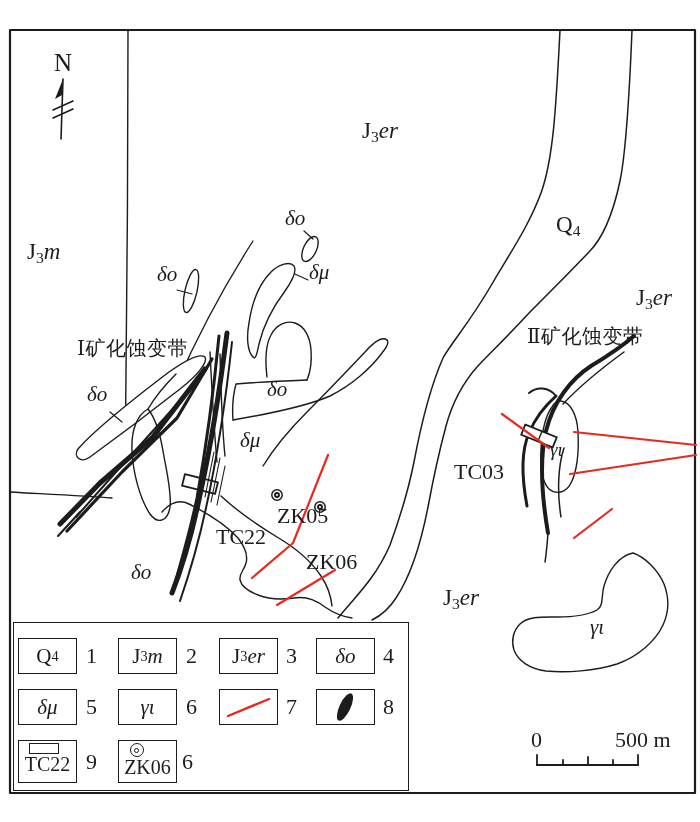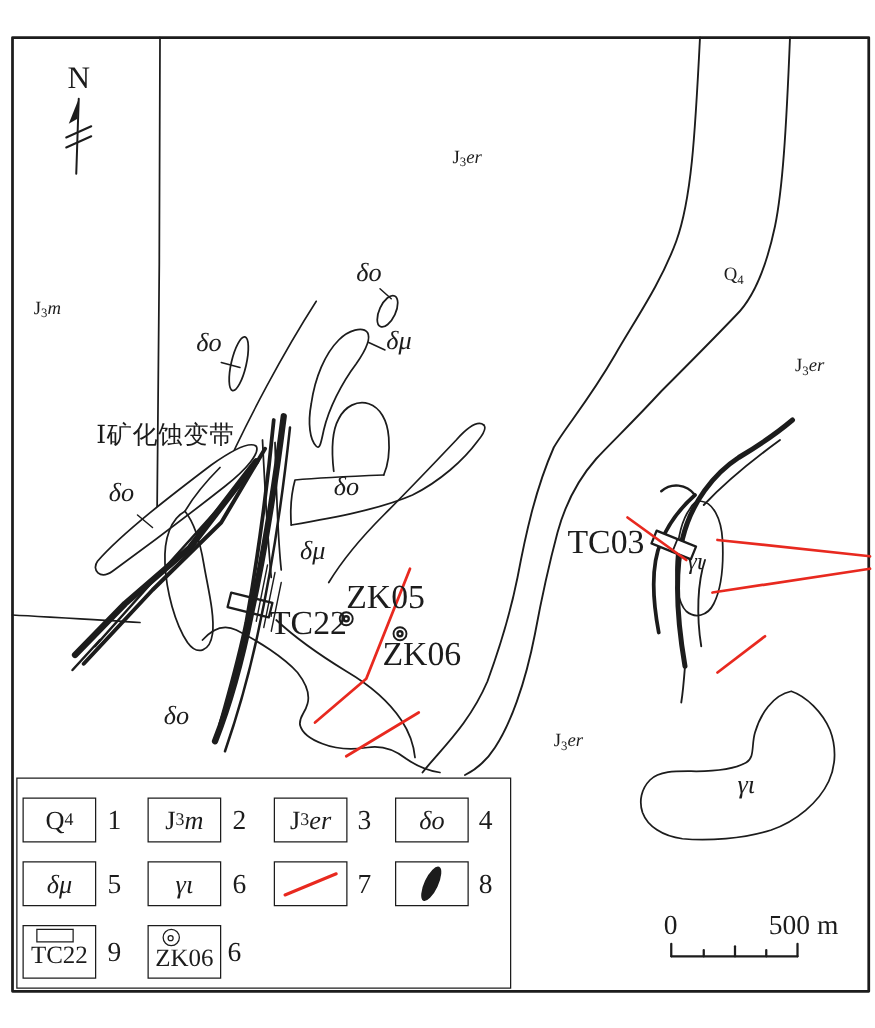--- a/index.html
+++ b/index.html
@@ -5,23 +5,23 @@
   html,body{margin:0;padding:0;background:#fff;}
   .canvas{position:relative;width:700px;height:822px;background:#fff;overflow:hidden;
           font-family:"Liberation Serif","DejaVu Serif",serif;color:var(--ink);}
   :root{--ink:#1c1c1c;--red:#e8291f;}
   svg.map{position:absolute;left:0;top:0;}
   svg .k{stroke:var(--ink);fill:none;stroke-linecap:round;stroke-linejoin:round;}
   svg .kw{stroke:var(--ink);fill:#fff;stroke-linecap:round;stroke-linejoin:round;}
   svg .kfill{fill:var(--ink);stroke:none;}
   svg .r{stroke:var(--red);fill:none;stroke-linecap:round;stroke-linejoin:round;}
   .ml{position:absolute;line-height:1;white-space:nowrap;color:var(--ink);}
-  .u{font-size:15px;}
+  .u{font-size:23px;}
   .g{font-size:21px;}
-  .st{font-size:27px;}
+  .st{font-size:22px;margin-top:41px;}
   .zn{font-size:20px;letter-spacing:0.5px;}
   .sc{font-size:22px;}
   .ml sub{font-size:0.68em;vertical-align:-0.28em;line-height:0;}
   .ml i{font-style:italic;}
   .legend{position:absolute;left:13px;top:622px;width:396px;height:169px;background:#fff;
           border:1.8px solid var(--ink);box-sizing:border-box;}
   .lbox{position:absolute;width:57px;height:34px;border:1.7px solid var(--ink);background:#fff;
         display:flex;align-items:center;justify-content:center;font-size:21px;line-height:1;}
   .lbox sub{font-size:0.68em;vertical-align:-0.28em;line-height:0;}
   .lnum{position:absolute;font-size:22px;line-height:1;}
@@ -161,35 +161,36 @@
       <path d="M563,765 L563,760"></path>
       <path d="M588,765 L588,757"></path>
       <path d="M613,765 L613,760"></path>
     </g>
   </svg>
 
   <div class="ml u" style="left:54px;top:50px;font-size:25px">N</div>
 
   <div class="ml u" style="left:27px;top:240px"><span>J</span><sub>3</sub><i>m</i></div>
   <div class="ml u" style="left:362px;top:119px"><span>J</span><sub>3</sub><i>er</i></div>
-  <div class="ml u" style="left:579px;top:213px"><span>Q</span><sub>4</sub></div>
+  <div class="ml u" style="left:556px;top:213px"><span>Q</span><sub>4</sub></div>
   <div class="ml u" style="left:636px;top:286px"><span>J</span><sub>3</sub><i>er</i></div>
   <div class="ml u" style="left:443px;top:586px"><span>J</span><sub>3</sub><i>er</i></div>
 
   <div class="ml g" style="left:285px;top:208px"><i>δo</i></div>
   <div class="ml g" style="left:309px;top:262px"><i>δμ</i></div>
   <div class="ml g" style="left:157px;top:264px"><i>δo</i></div>
   <div class="ml g" style="left:87px;top:384px"><i>δo</i></div>
   <div class="ml g" style="left:267px;top:379px"><i>δo</i></div>
   <div class="ml g" style="left:240px;top:430px"><i>δμ</i></div>
   <div class="ml g" style="left:131px;top:562px"><i>δo</i></div>
   <div class="ml g" style="left:550px;top:440px;font-size:19px"><i>γι</i></div>
   <div class="ml g" style="left:590px;top:617px"><i>γι</i></div>
 
   <div class="ml zn" style="left:77px;top:338px">Ⅰ矿化蚀变带</div>
+  <div class="ml zn" style="left:527px;top:326px">Ⅱ矿化蚀变带</div>
 
   <div class="ml st" style="left:216px;top:485px">TC22</div>
   <div class="ml st" style="left:277px;top:464px">ZK05</div>
   <div class="ml st" style="left:306px;top:510px">ZK06</div>
   <div class="ml st" style="left:454px;top:420px">TC03</div>
 
   <div class="ml sc" style="left:531px;top:729px">0</div>
   <div class="ml sc" style="left:615px;top:729px">500 m</div>
 
   <div class="legend">

